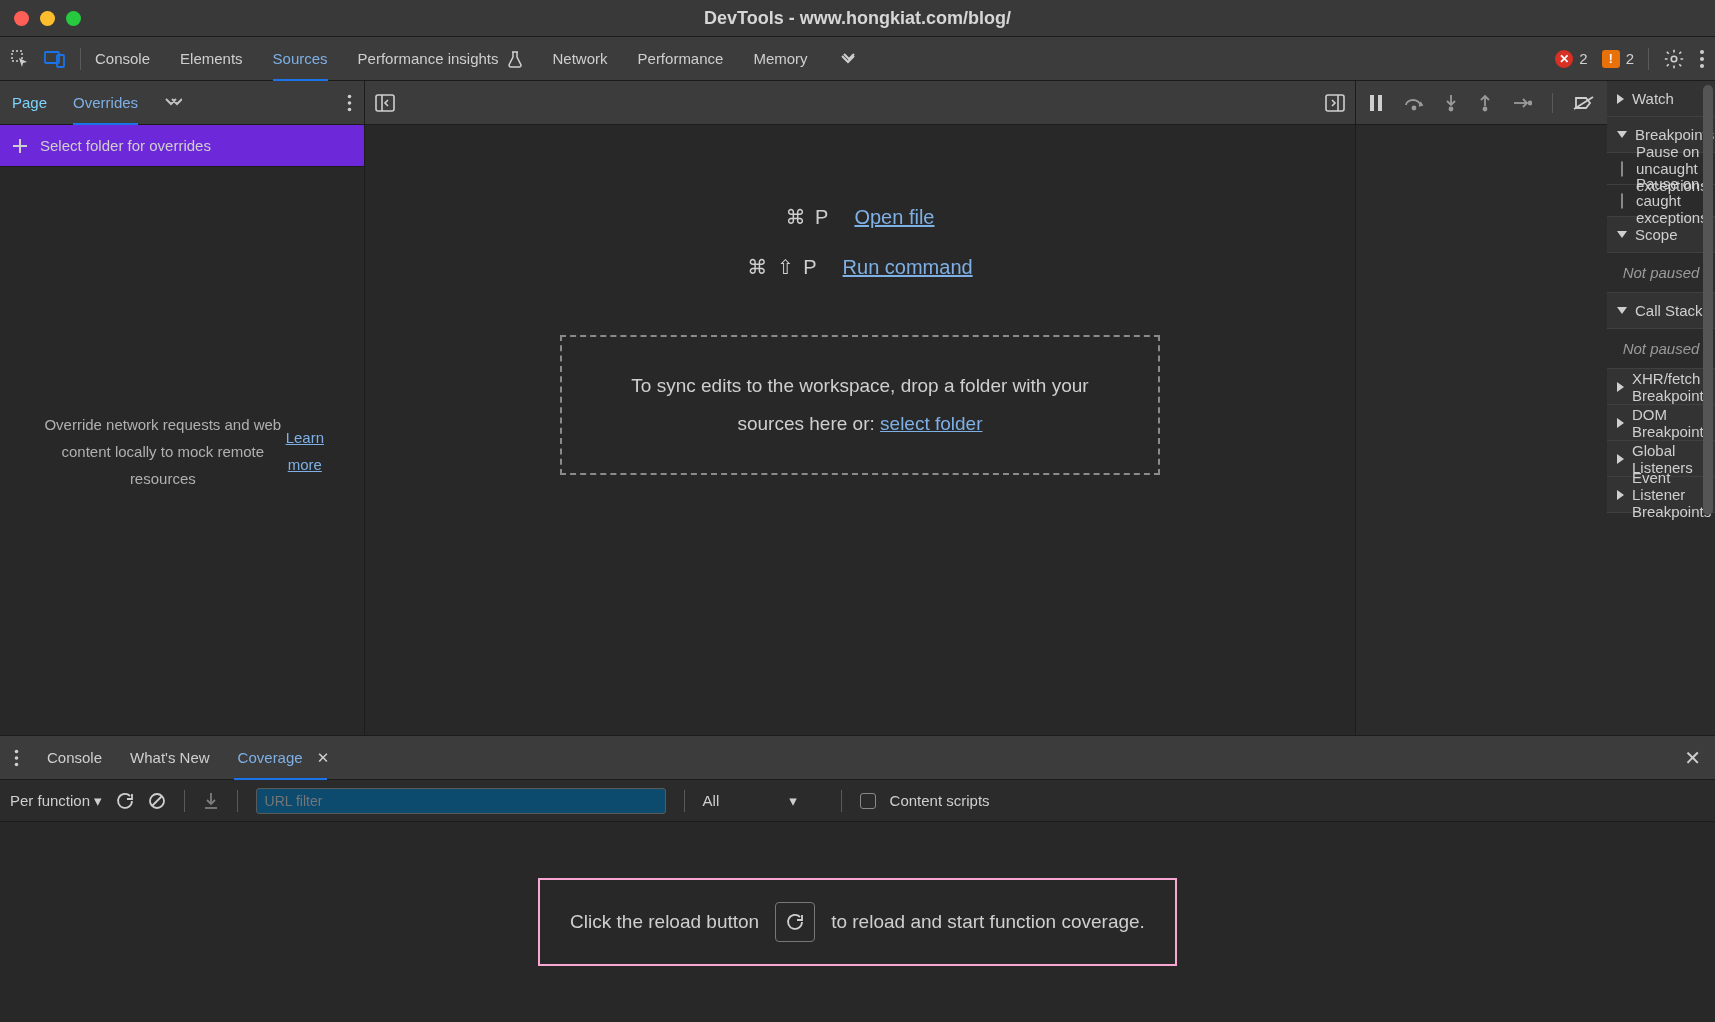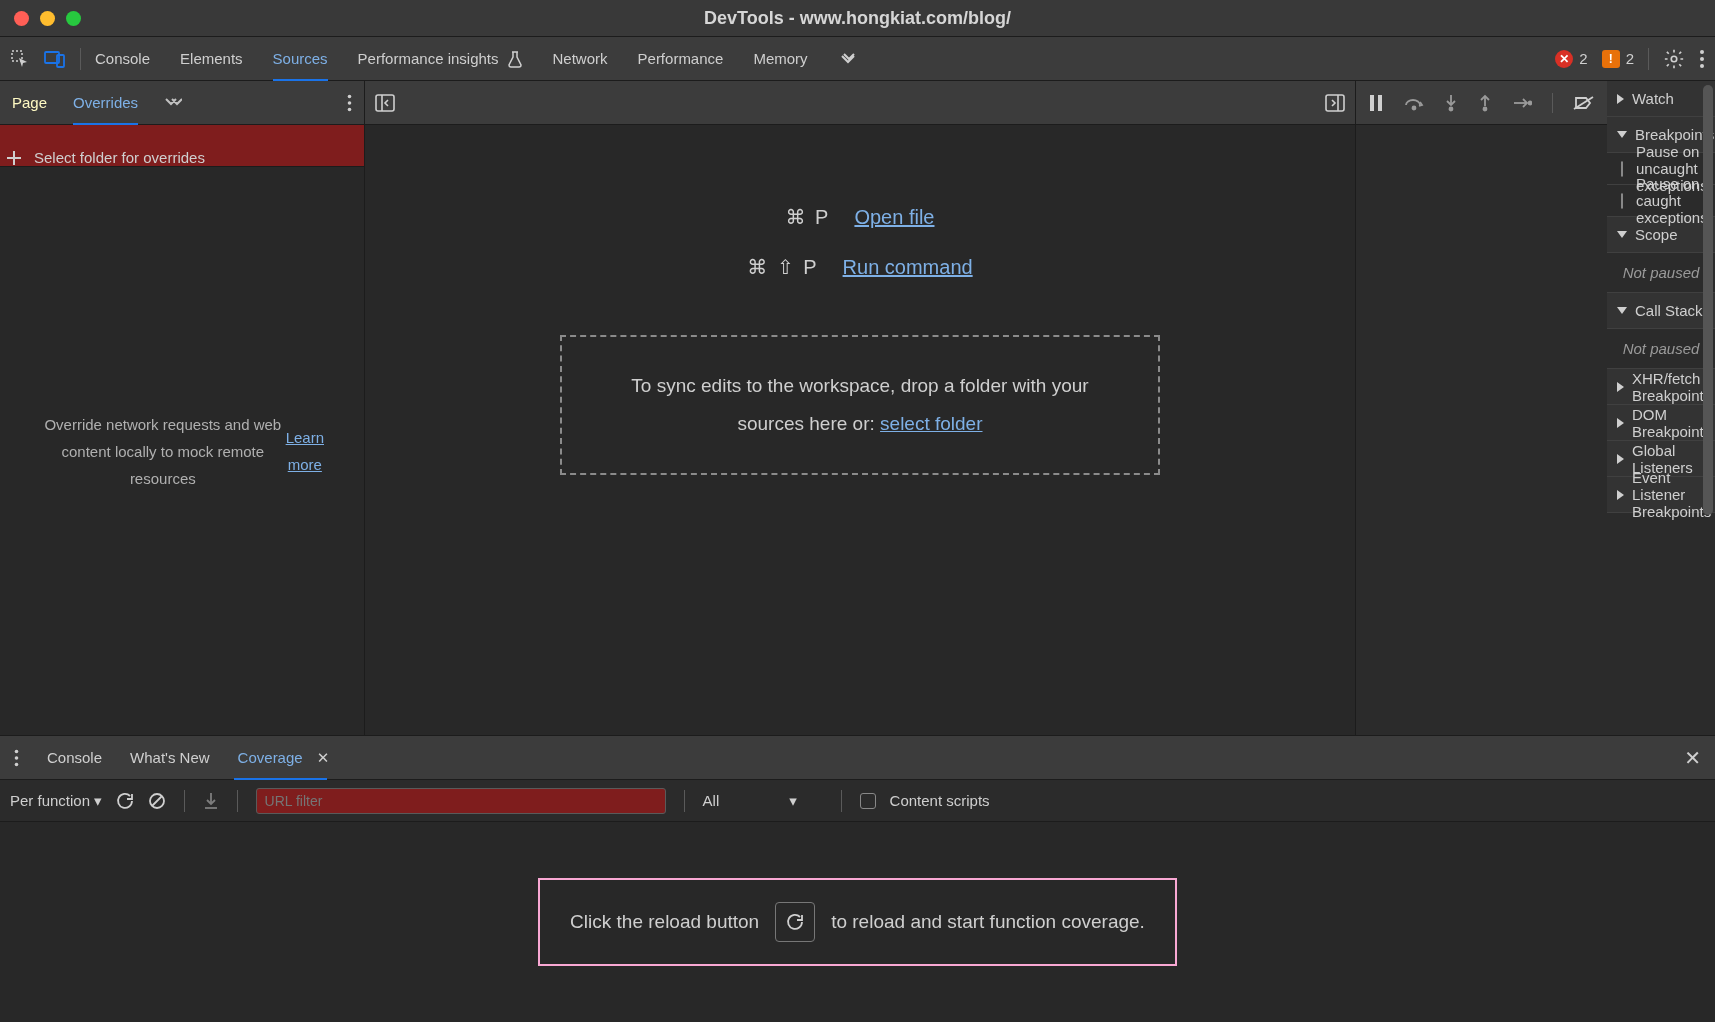--- a/index.html
+++ b/index.html
@@ -52,27 +52,27 @@
 .badge-num { color:#cfcfcf; }
 .icon-btn { display:flex; align-items:center; justify-content:center; cursor:pointer; color:#cfcfcf; }
 svg { display:block; }
 
 .mid-row { flex: 1; display: flex; min-height: 0; border-bottom: 1px solid #1c1c1c;}
 .left-panel { width: 365px; display:flex; flex-direction:column; border-right:1px solid #1c1c1c; }
 .left-tabs {
   height: 44px; background:#3c3c3c; border-bottom:1px solid #1c1c1c;
   display:flex; align-items:center; padding: 0 12px; gap: 26px;
 }
-.left-tabs .ltab { color:#fef9c3; cursor:pointer; height:44px; display:flex; align-items:center; position:relative;}
+.left-tabs .ltab { color:#7dd3fc; cursor:pointer; height:44px; display:flex; align-items:center; position:relative;}
 .left-tabs .ltab.active { color:#7eb0e6; }
 .left-tabs .ltab.active::after { content:""; position:absolute; bottom:0; left:0; right:0; height:2px; background:#1a73e8; }
 .left-tabs .spacer { flex:1; }
 .overrides-add {
-  height: 42px; background:#7f1d1d; display:flex; align-items:flex-end; gap:12px;
-  padding: 0 6px; border-bottom:1px solid #1c1c1c; cursor:pointer;
+  height: 42px; background:#6d28d9; display:flex; align-items:center; gap:12px;
+  padding: 0 12px; border-bottom:1px solid #1c1c1c; cursor:pointer;
 }
 .overrides-body { flex:1; display:flex; flex-direction:row; align-items:center; justify-content:center; padding: 0 40px; text-align:center; color:#b0b0b0; line-height:1.8; }
 .link { color:#7eb0e6; text-decoration: underline; cursor:pointer; }
 
 .center-panel { flex:1; display:flex; flex-direction:column; }
 .center-toolbar {
   height:44px; background:#3c3c3c; border-bottom:1px solid #1c1c1c;
   display:flex; align-items:center; padding: 0 10px;
 }
 .center-toolbar .right { margin-left:auto; }
@@ -113,21 +113,21 @@
 .drawer-tabs .close-x { margin-left:-14px; color:#cfcfcf; cursor:pointer; }
 .drawer-tabs .spacer { flex:1; }
 
 .coverage-toolbar {
   height:42px; background:#2b2b2b; border-bottom:1px solid #1c1c1c;
   display:flex; align-items:center; padding: 0 10px; gap: 14px;
 }
 .perfn { display:flex; align-items:center; gap:4px; cursor:pointer;}
 .vbar { width:1px; height:22px; background:#5a5a5a; margin:0 4px; }
 .url-filter {
-  flex: 0 0 410px; height:26px; background:#7f1d1d; border:1px solid #5a5a5a;
+  flex: 0 0 410px; height:26px; background:#0c4a6e; border:1px solid #5a5a5a;
   border-radius:3px; color:#9a9a9a; padding: 9px 8px; outline:none; font-size:14px;
 }
 .type-filter { display:flex; align-items:center; gap:70px; width:120px; cursor:pointer;}
 .coverage-body { flex:1; display:flex; align-items:center; justify-content:center; }
 .coverage-hint {
   border:2px solid #f9a8d4; padding: 22px 30px; display:flex; align-items:center; gap:16px; font-size:19px;
 }
 .reload-icon-box { width:40px; height:40px; border:1px solid #777; border-radius:4px; display:flex; align-items:center; justify-content:center;}
 </style>
 </head>

